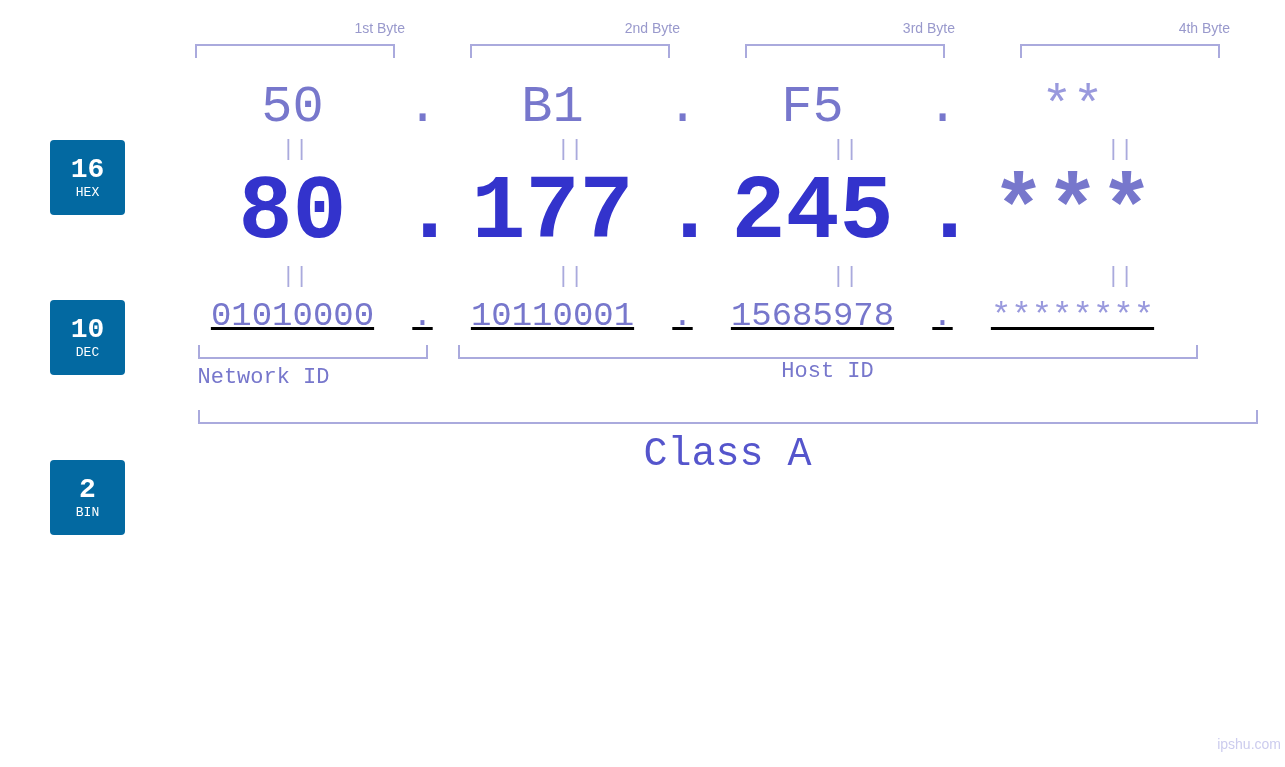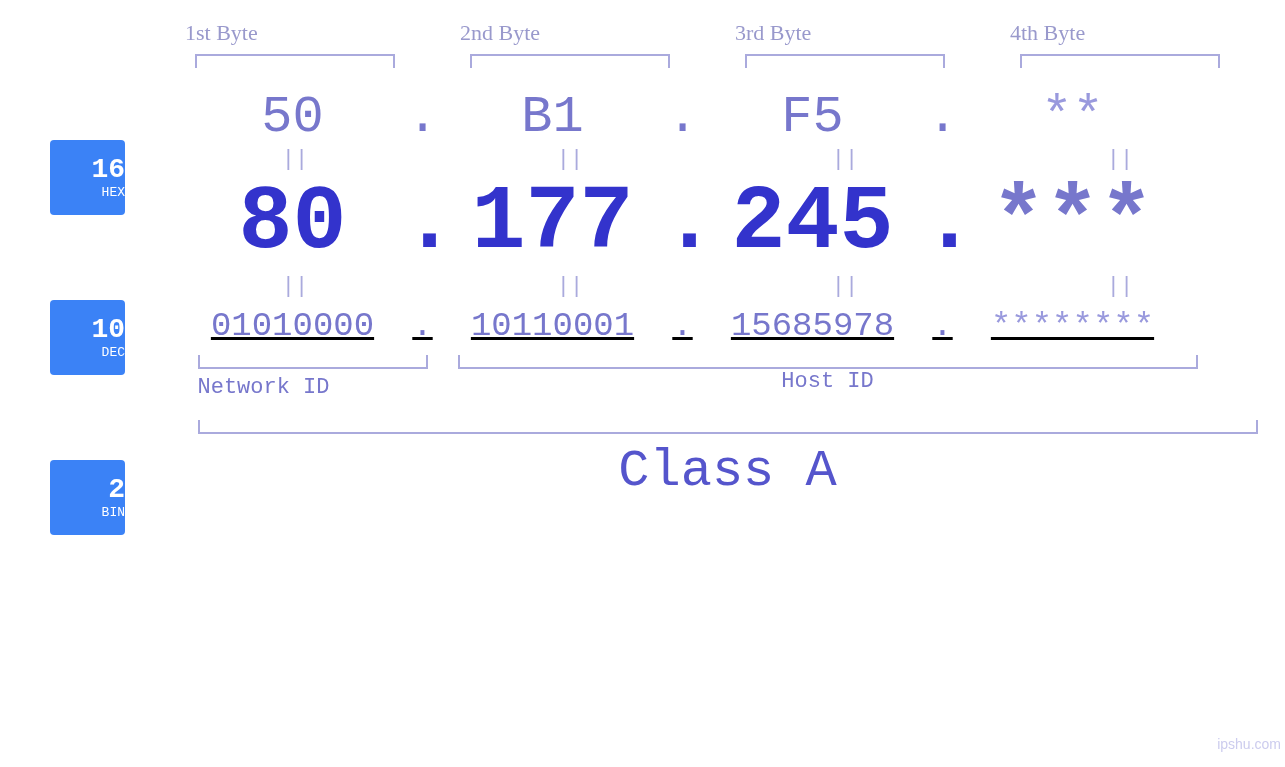--- a/index.html
+++ b/index.html
@@ -31,23 +31,23 @@
     .byte-labels {
       display: flex;
       width: 1100px;
       margin-left: 130px;
       justify-content: space-around;
       margin-bottom: 8px;
     }
 
     .byte-label {
       color: #9999cc;
-      font-size: 22px;
-      font-family: Liberation Serif, serif;
-      text-align: left;
+      font-size: 14px;
+      font-family: Liberation Sans, sans-serif;
+      text-align: right;
       width: 220px;
     }
 
     
     .brackets-row {
       display: flex;
       width: 1100px;
       margin-left: 130px;
       justify-content: space-around;
       margin-bottom: 20px;
@@ -60,25 +60,25 @@
       border-left: 2px solid #aaaadd;
       border-right: 2px solid #aaaadd;
     }
 
     
     .badge {
       position: absolute;
       left: 50px;
       width: 75px;
       height: 75px;
-      background-color: #3b82f6;
+      background-color: #0369a1;
       color: white;
       display: flex;
       flex-direction: column;
-      align-items: flex-end;
+      align-items: center;
       justify-content: center;
       border-radius: 4px;
     }
 
     .badge-number {
       font-size: 28px;
       font-weight: bold;
       line-height: 1.1;
     }
 
@@ -242,21 +242,21 @@
     .class-bracket {
       width: 100%;
       height: 14px;
       border-bottom: 2px solid #aaaadd;
       border-left: 2px solid #aaaadd;
       border-right: 2px solid #aaaadd;
     }
 
     .class-label {
       color: #5555cc;
-      font-size: 52px;
+      font-size: 40px;
       font-family: 'Courier New', Courier, monospace;
       text-align: center;
       margin-top: 8px;
     }
 
     
     .watermark {
       position: absolute;
       bottom: 15px;
       right: 4px;

